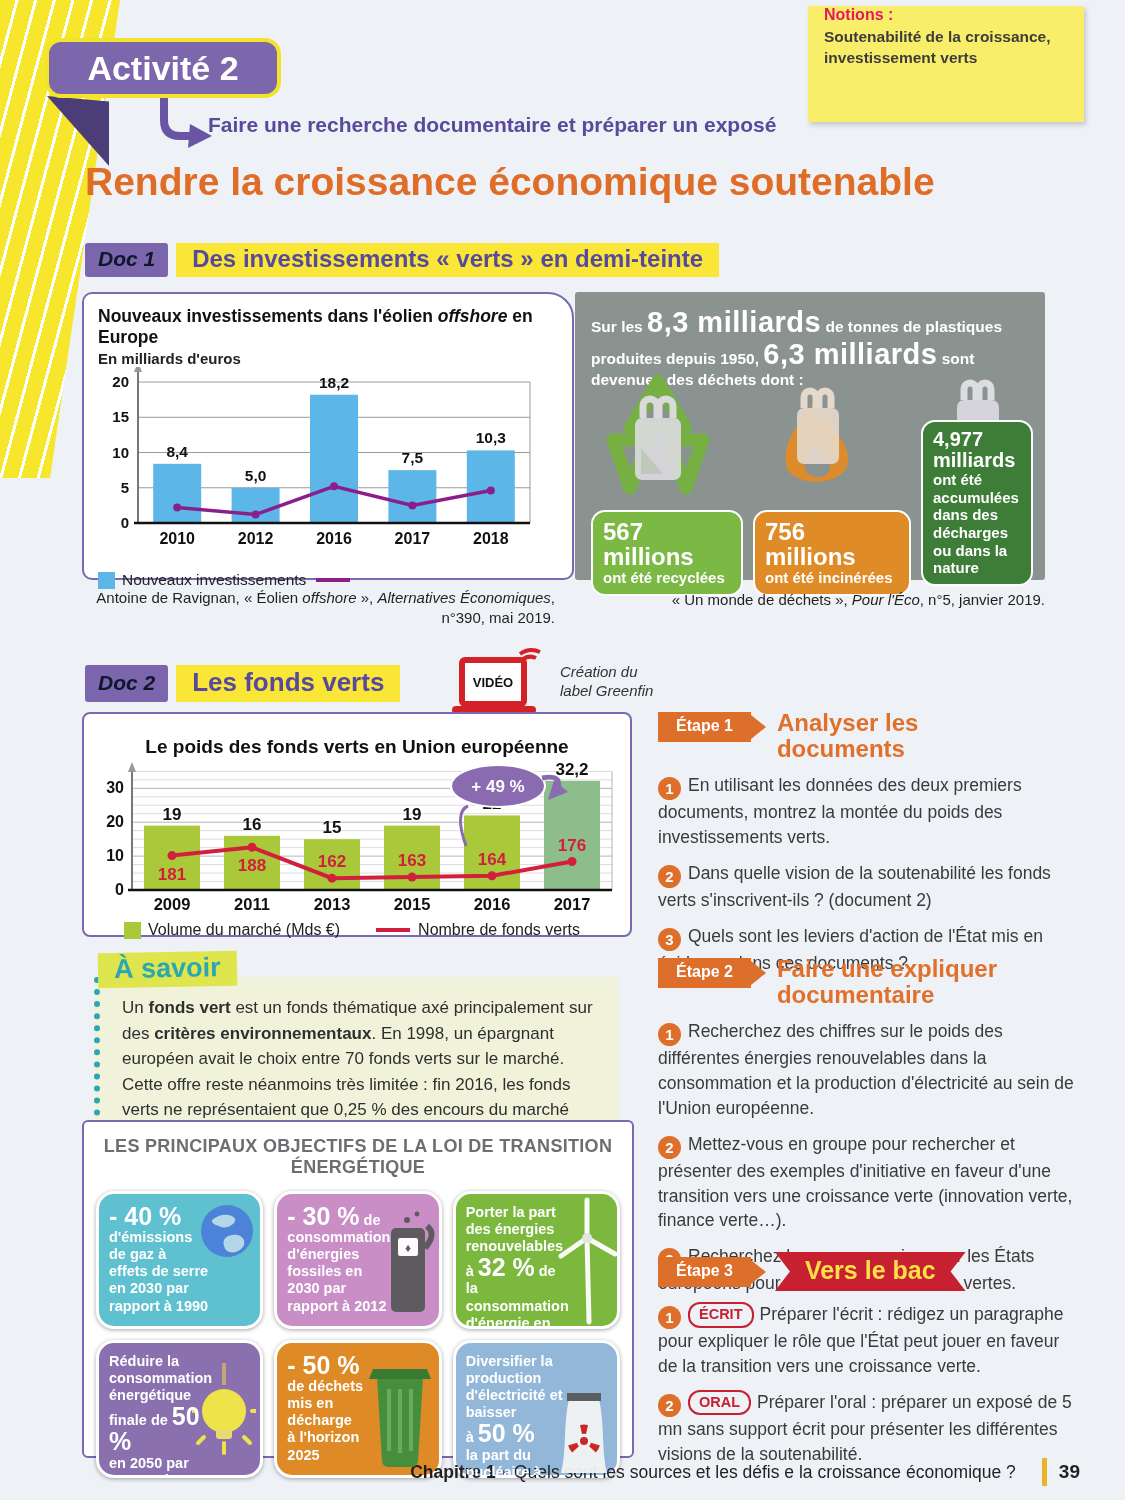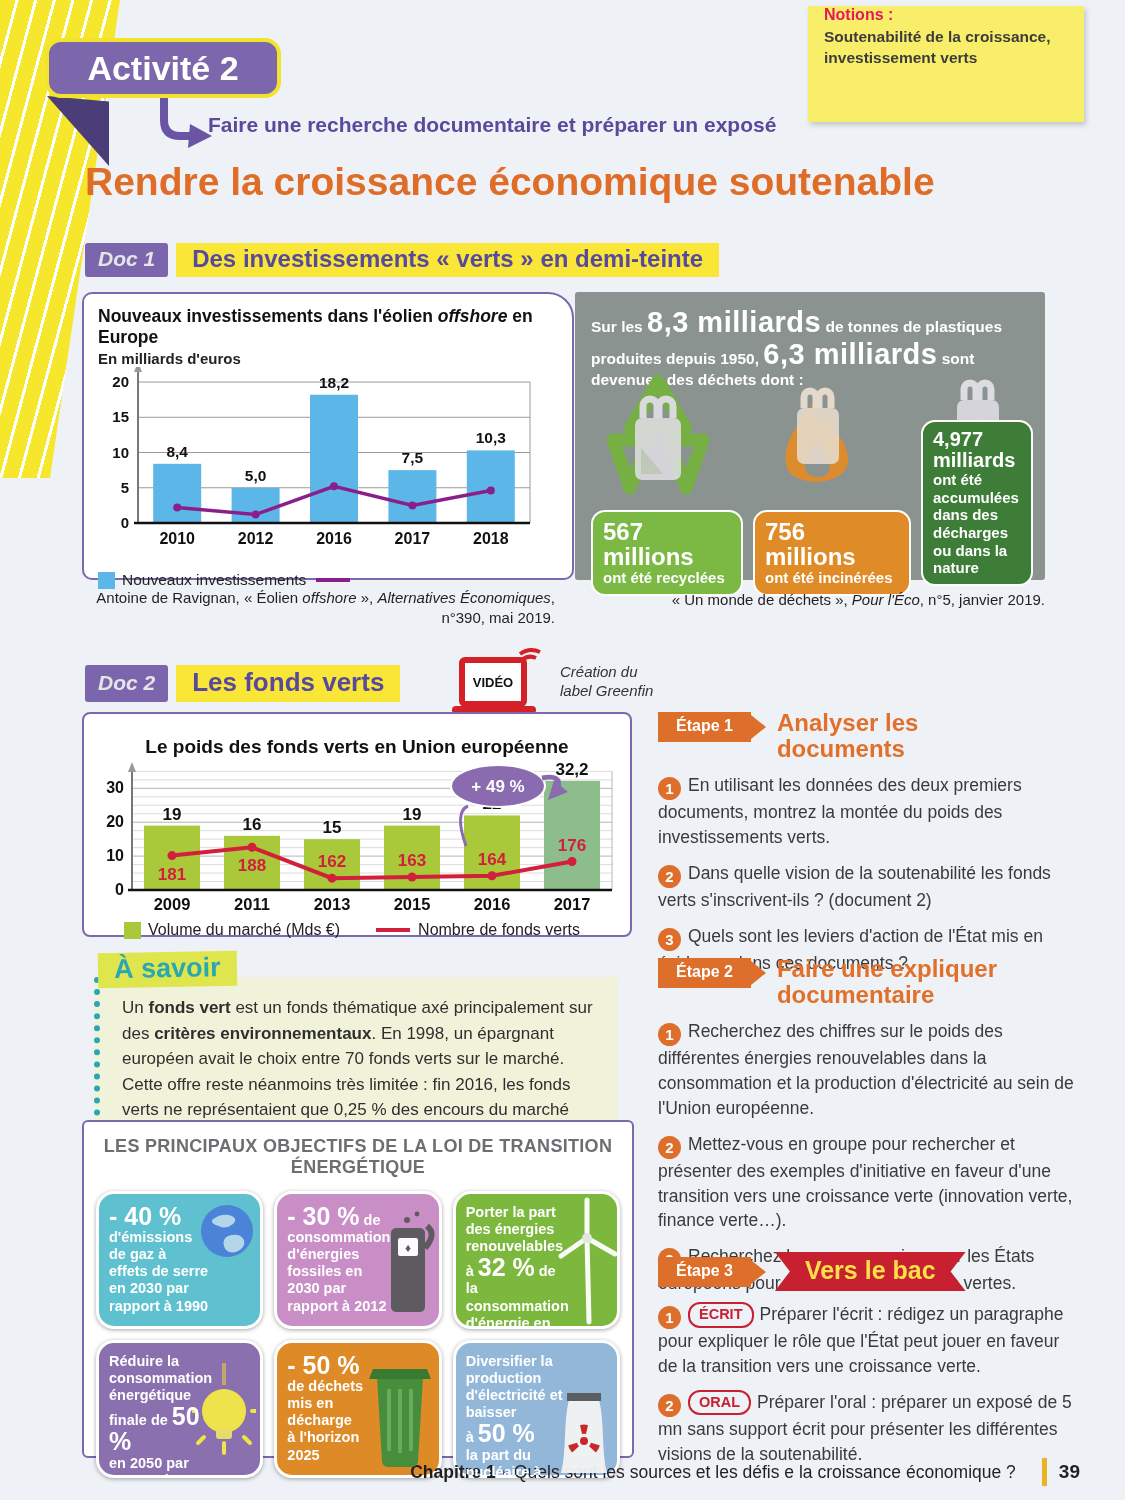--- a/index.html
+++ b/index.html
@@ -23,21 +23,21 @@
   
   .sticky{position:absolute;left:808px;top:6px;width:276px;height:116px;background:#f9ee6a;
     box-shadow:2px 3px 5px rgba(0,0,0,.18);padding:0 16px;box-sizing:border-box;}
   .sticky .notions-label{color:#e5185a;font-weight:bold;font-size:16px;margin-bottom:3px;}
   .sticky .notions-text{color:#3c3c3c;font-size:15.5px;font-weight:bold;line-height:1.35;}
 
   .page-title{position:absolute;left:85px;top:160px;font-size:39px;font-weight:bold;color:#df6d28;}
 
   
   .doc-header{position:absolute;display:flex;align-items:stretch;}
-  .doc-badge{background:#7b66ad;color:#e5e5e5;font-style:italic;font-weight:bold;font-size:21px;
+  .doc-badge{background:#7b66ad;color:#0f172a;font-style:italic;font-weight:bold;font-size:21px;
     padding:2px 13px 4px;border-radius:3px;display:flex;align-items:center;}
   .doc-title{background:#f9e636;color:#574a9e;font-weight:bold;font-size:24px;padding:2px 16px 4px;
     display:flex;align-items:center;}
 
   
   .chart-box{position:absolute;background:#fff;border:2.5px solid #7c68ae;border-radius:10px;
     border-top-right-radius:26px;box-sizing:border-box;}
   #box-chart1{left:82px;top:292px;width:492px;height:288px;padding:12px 12px 8px 14px;}
   #box-chart2{left:82px;top:712px;width:550px;height:225px;padding:8px 12px;border-radius:8px;}
   .c1-title{font-size:17.5px;font-weight:bold;color:#111;}

